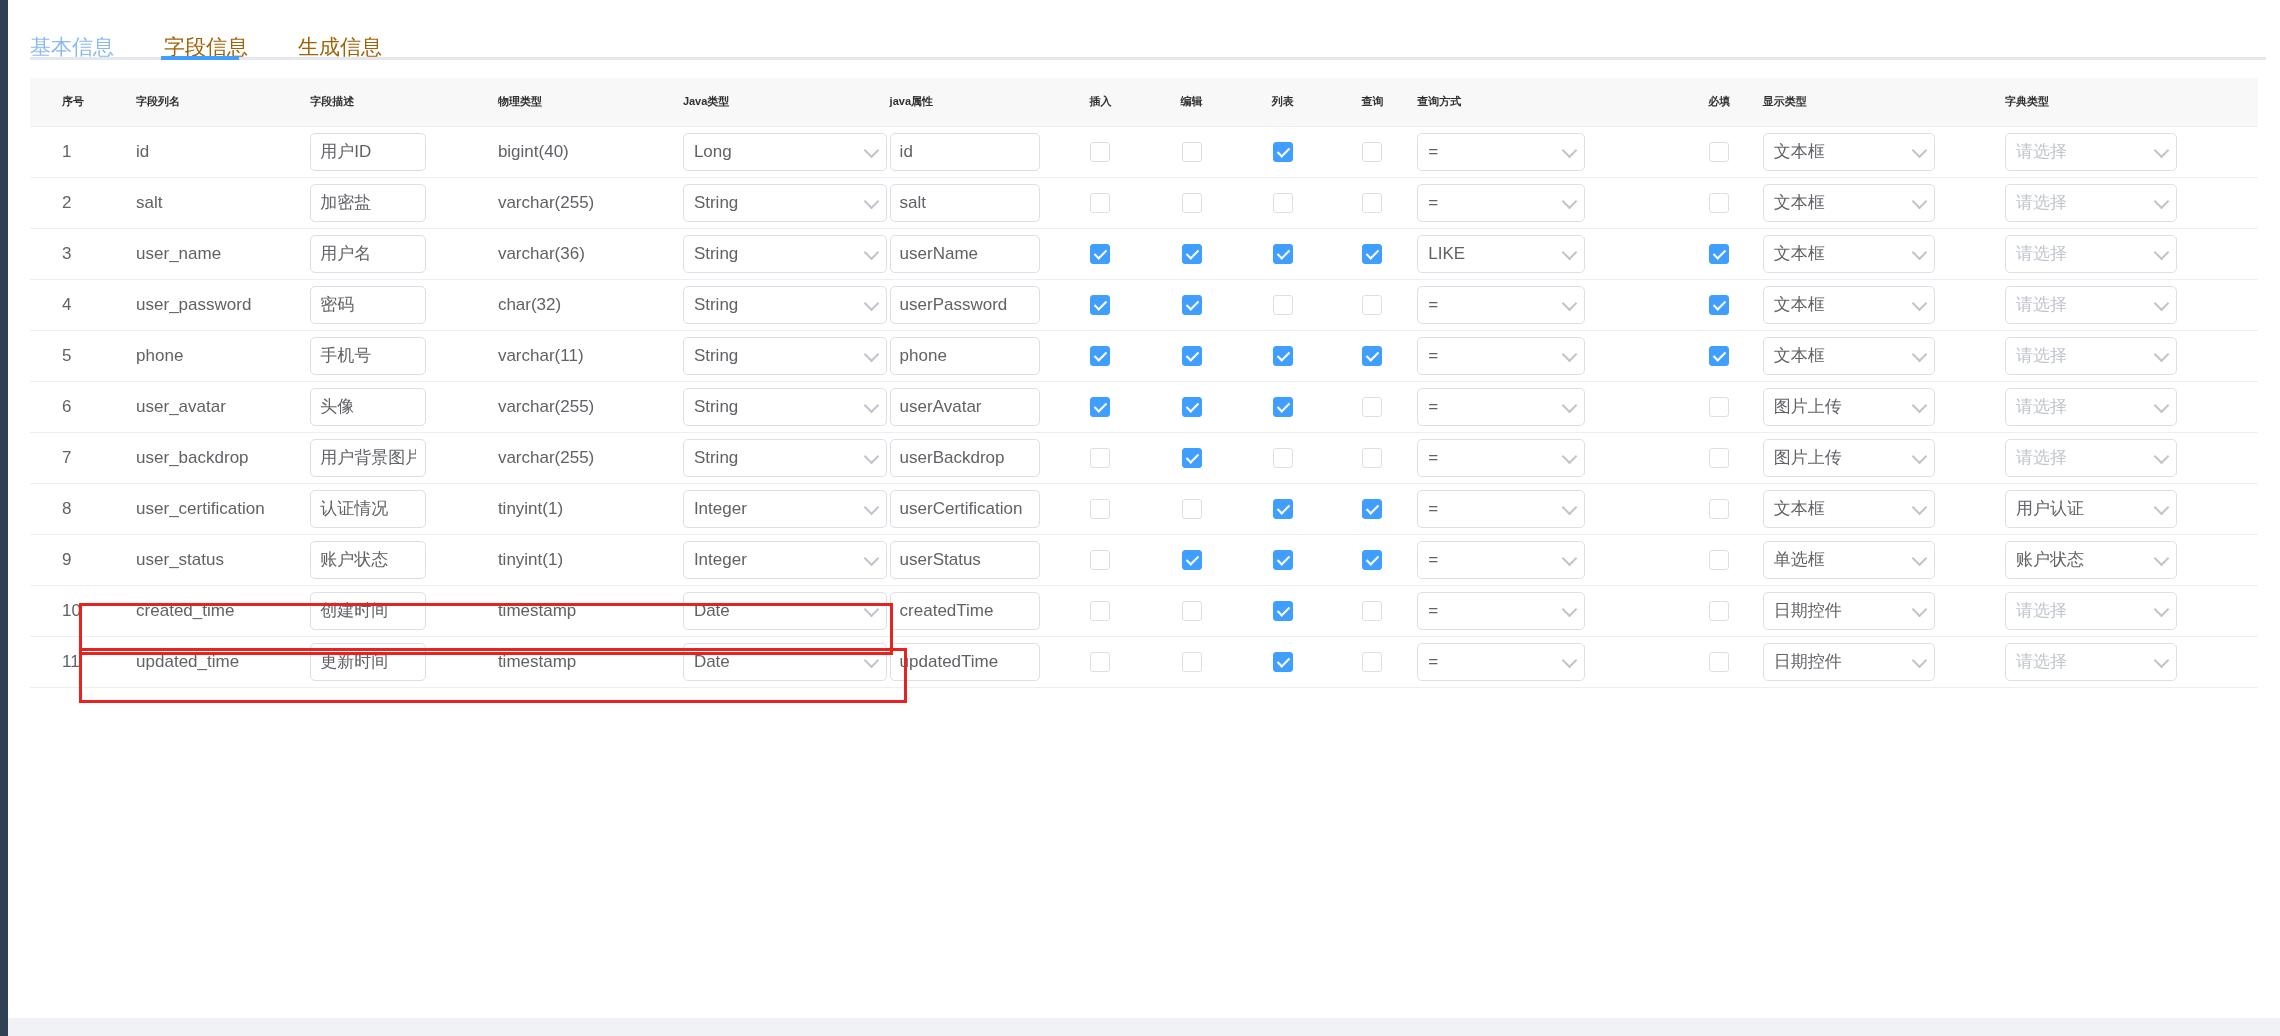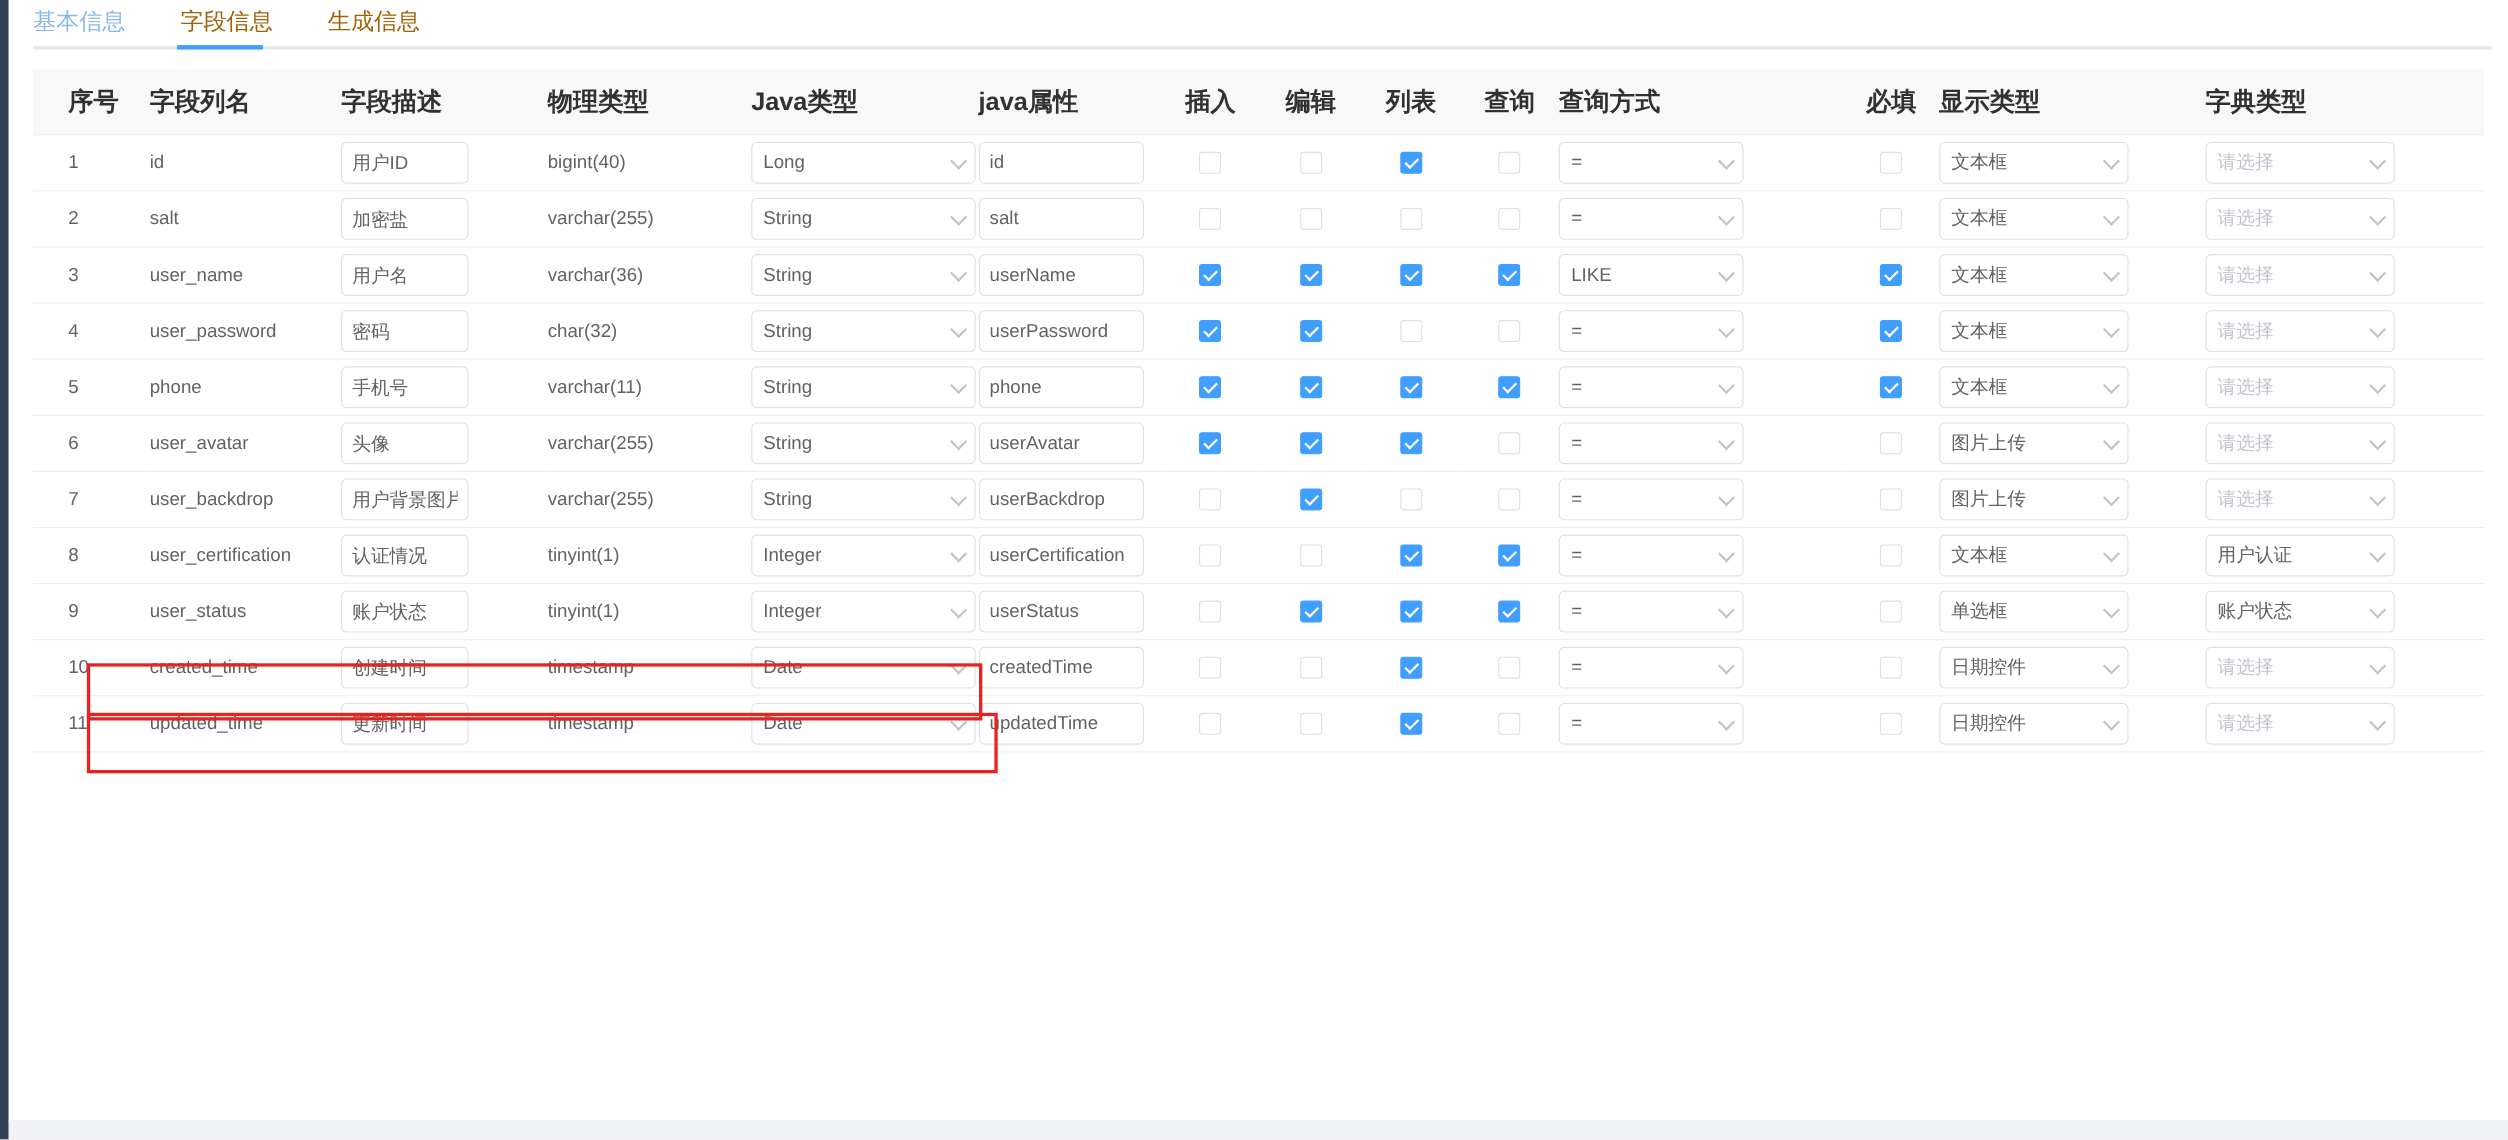--- a/index.html
+++ b/index.html
@@ -35,23 +35,23 @@
     margin: 0;
     width: 2272px;
     height: 1020px;
     padding: 0 0 0 0;
     position: relative;
   }
 
   
   .tabs {
     position: relative;
-    height: 45px;
+    height: 60px;
     padding-left: 22px;
-    padding-top: 0;
+    padding-top: 27px;
   }
   .tabs-row {
     display: flex;
     align-items: flex-start;
     height: 40px;
   }
   .tab {
     font-size: 21px;
     color: #303133;
     padding: 0 22px 0 0;
@@ -87,21 +87,21 @@
     margin-top: 18px;
   }
   table.field-table {
     border-collapse: collapse;
     width: 2228px;
     table-layout: fixed;
   }
   table.field-table thead th {
     background: #f8f8f9;
     color: #303133;
-    font-size: 23px;
+    font-size: 11px;
     font-weight: bold;
     text-align: left;
     padding: 14px 0 14px 0;
     height: 48px;
     border-bottom: 1px solid #ebeef5;
     white-space: nowrap;
   }
   table.field-table tbody td {
     border-bottom: 1px solid #ebeef5;
     height: 45px;

